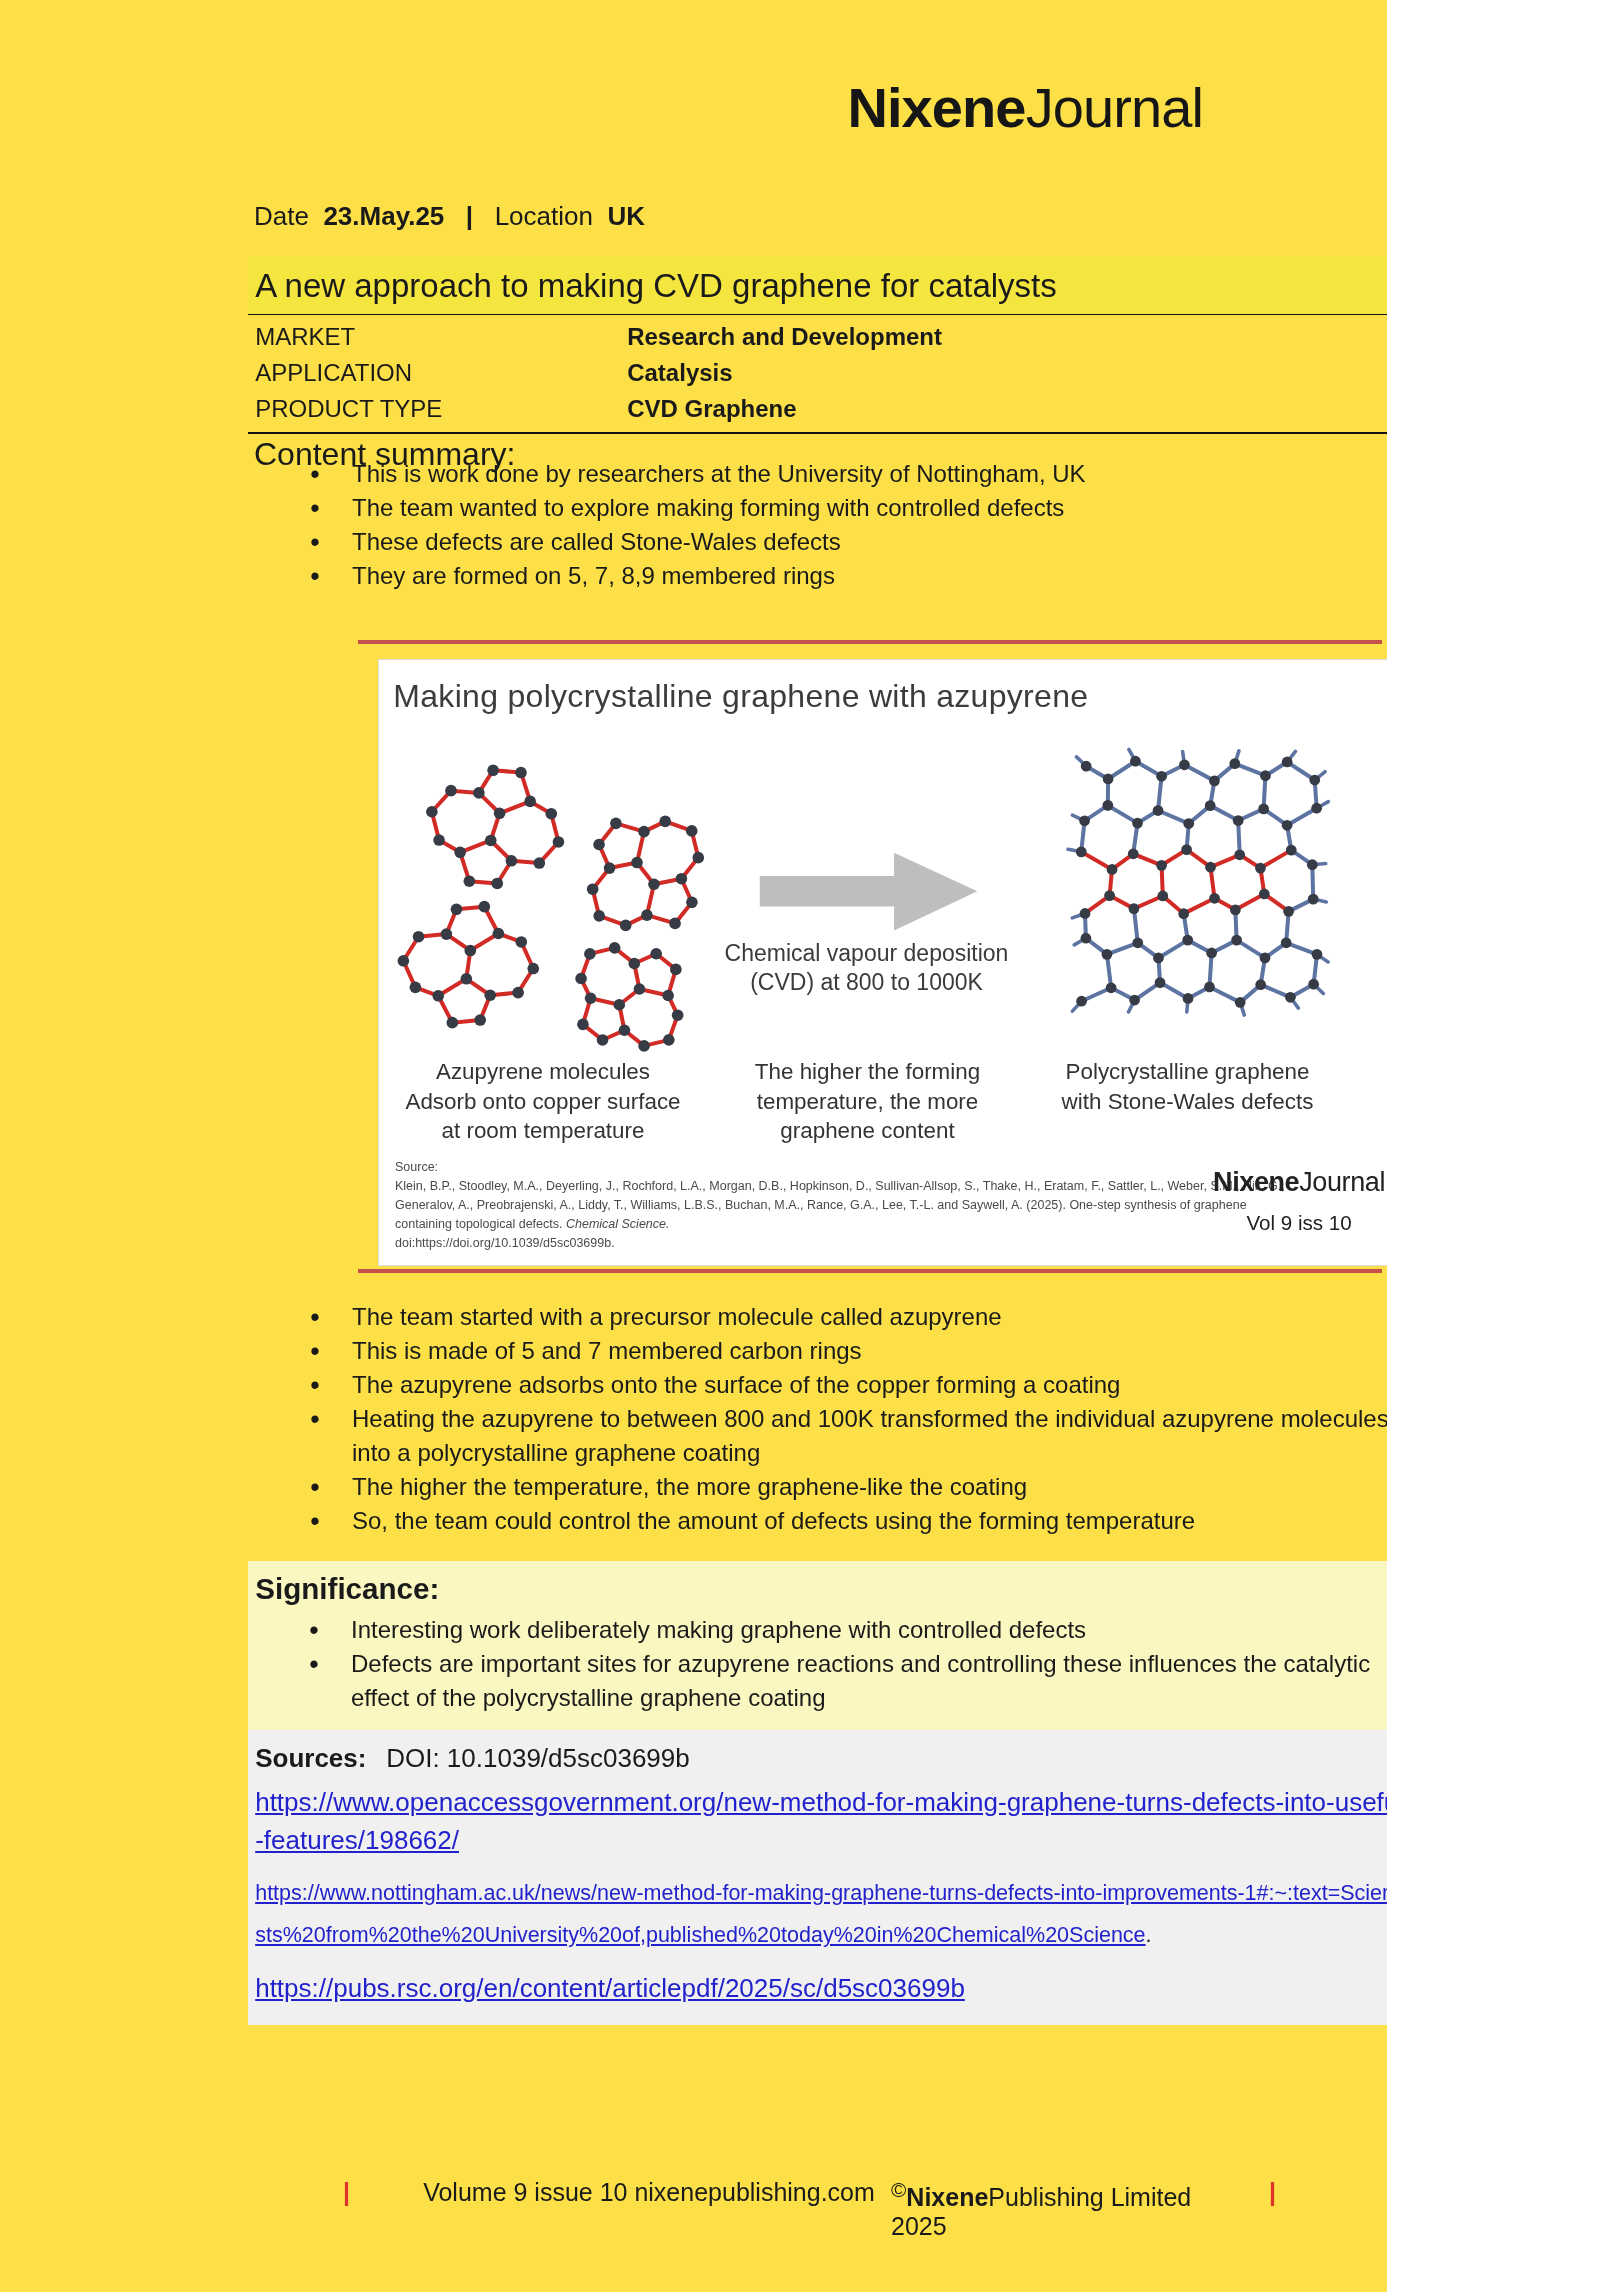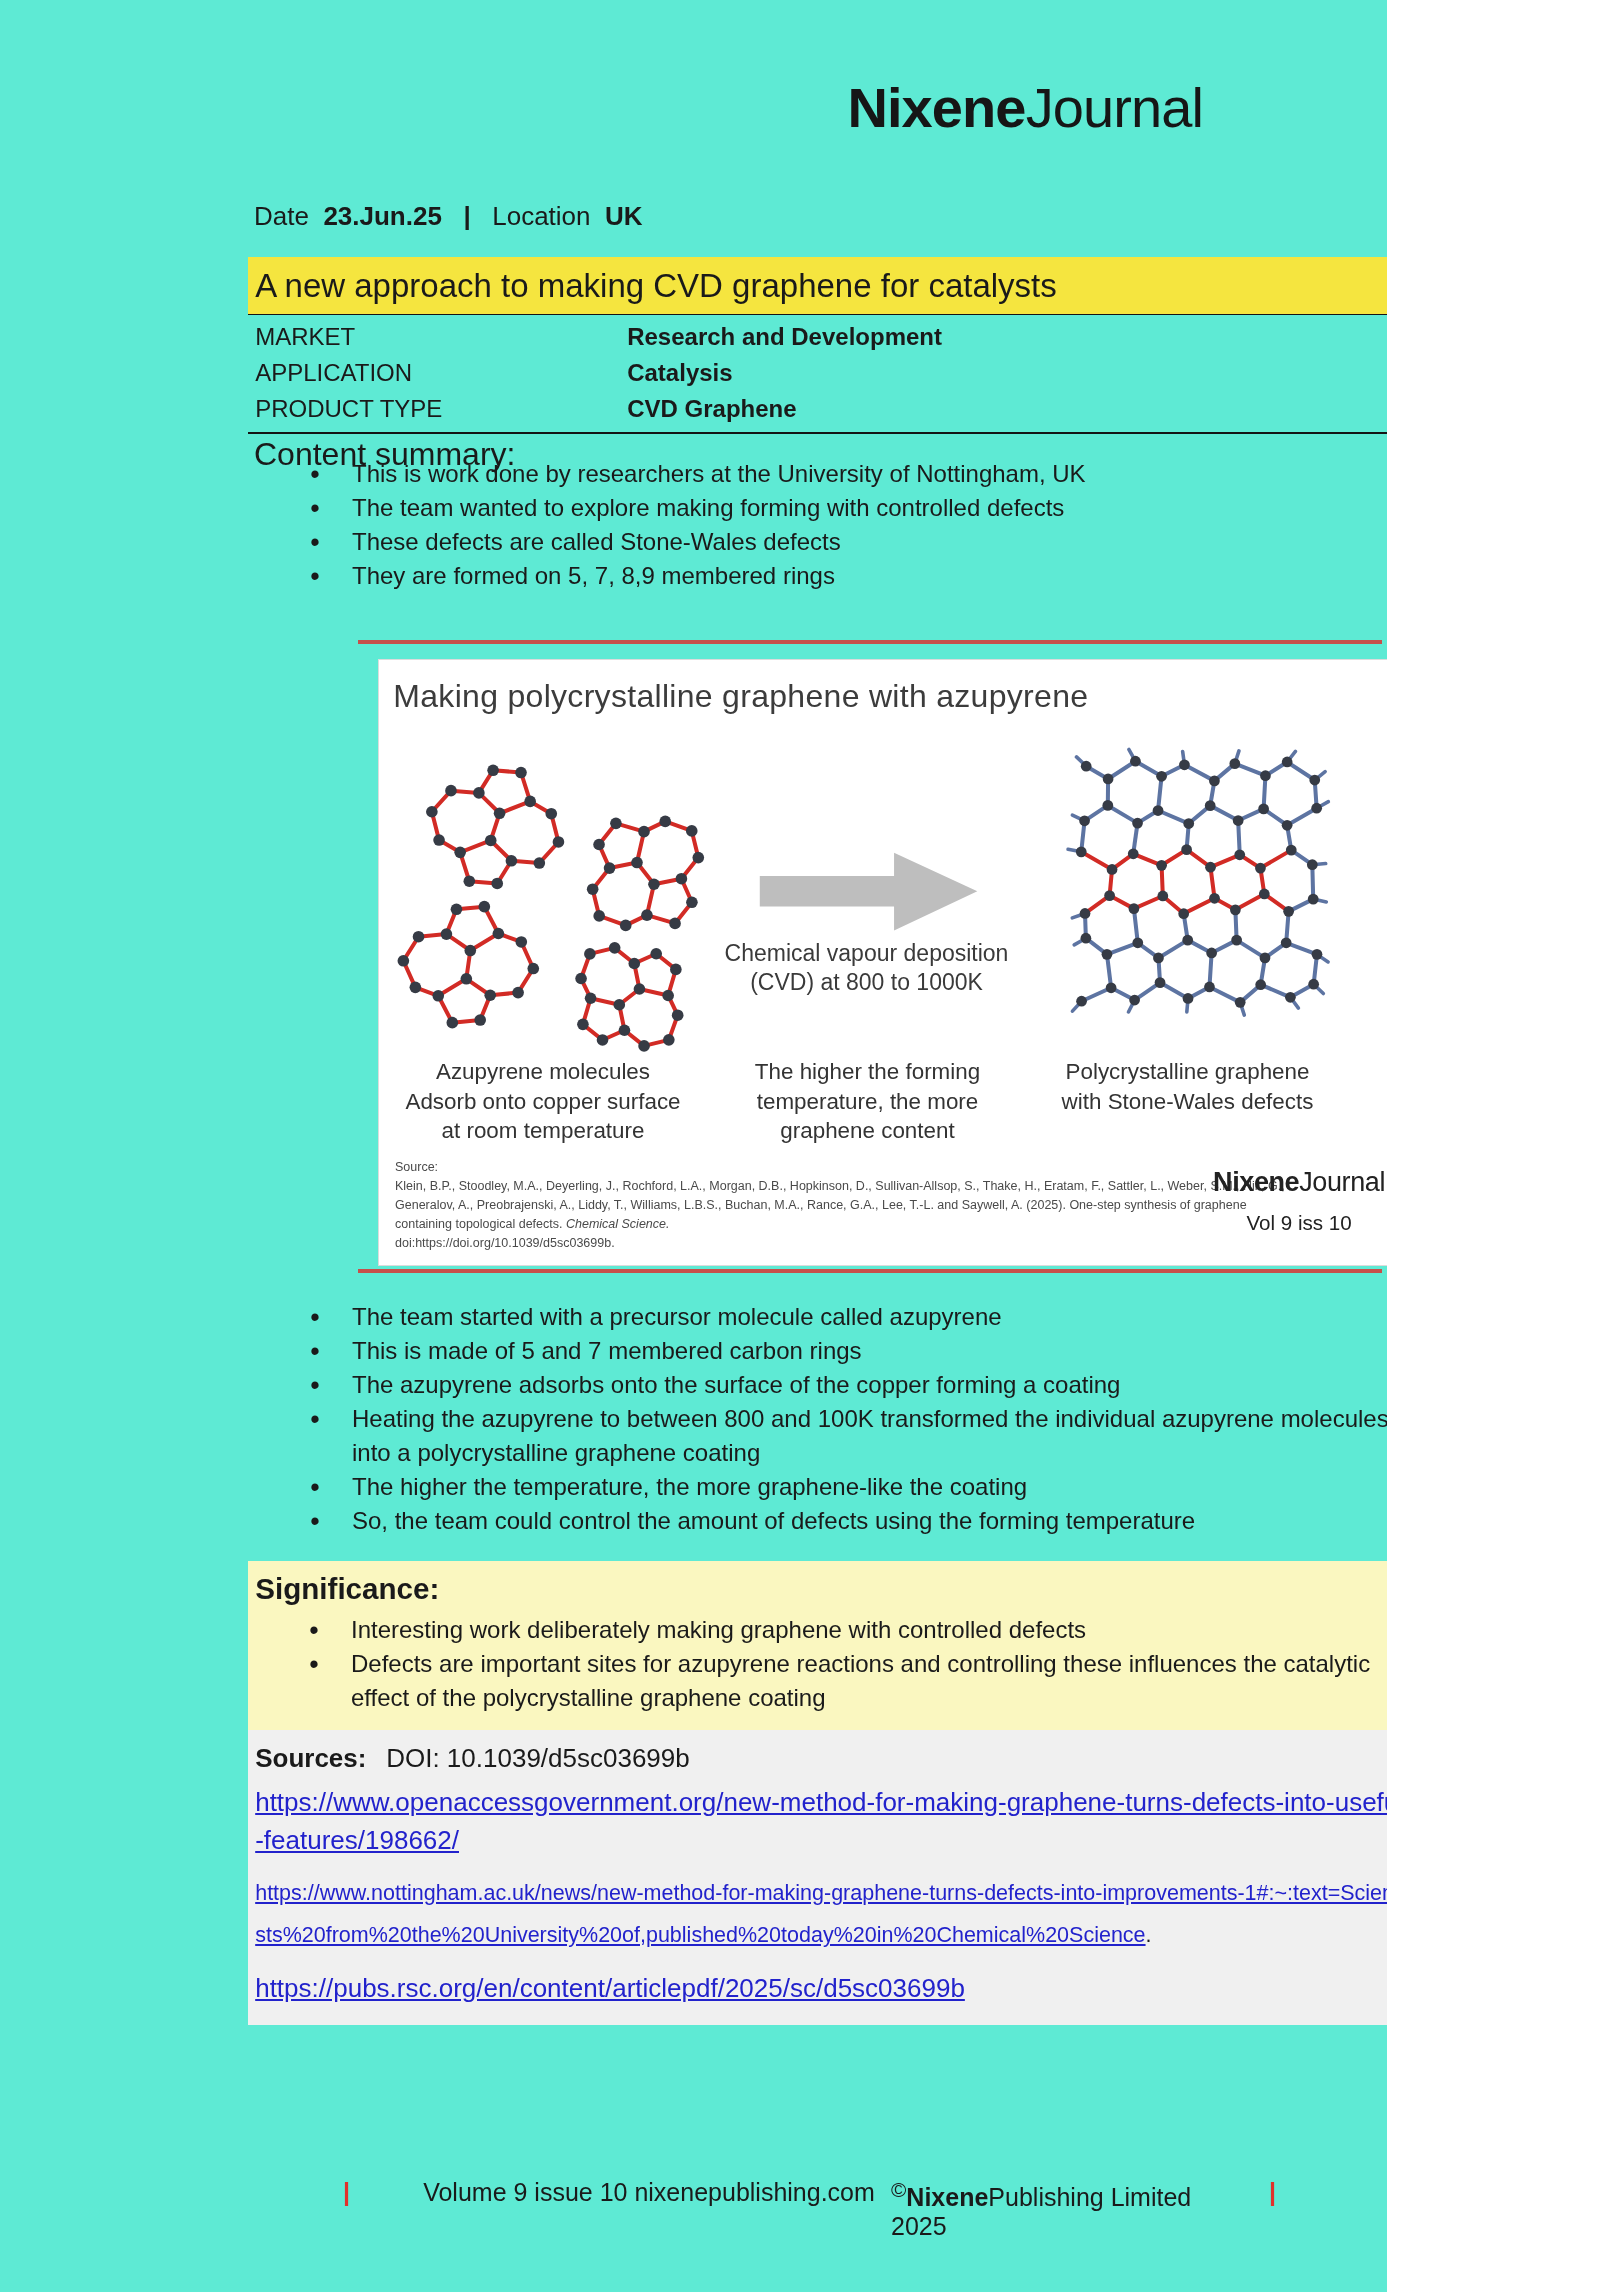--- a/index.html
+++ b/index.html
@@ -1,16 +1,16 @@
 <!DOCTYPE html>
 <html style="font-size:14.3px"><head>
 <meta charset="utf-8">
 <style>
   html,body{margin:0;padding:0;background:#ffffff;}
-  #page{position:relative;width:1387px;height:2293px;background:#5eead4;
+  #page{position:relative;width:1387px;height:2293px;background:#fde047;
         font-family:"Liberation Sans",sans-serif;color:#1a1a1a;overflow:hidden;}
 
   
   .logo{position:absolute;top:75px;right:184px;font-size:56px;letter-spacing:-0.9px;color:#161616;white-space:nowrap;}
   .logo .b{font-weight:700;}
   .logo .l{font-weight:400;}
 
   
   .dateline{position:absolute;left:254px;top:201px;font-size:26px;}
   .dateline .bold{font-weight:700;}
@@ -95,21 +95,21 @@
 <body>
 
 <div id="page" style="--accent-yellow: #F5E53F; --sig-yellow: #FAF7C0; --src-gray: #F0F0F0; --rule-red: #C6504B; --footer-red: #E0312B; --link-blue: #2222CC;">
 
   <div class="logo">
     <span class="b">Nixene</span><span class="l">Journal</span>
   </div>
 
   <div class="dateline">
     <span>Date</span>&nbsp;
-    <span class="bold">23.Jun.25</span>
+    <span class="bold">23.May.25</span>
     <span class="sep">|</span>
     <span>Location</span>&nbsp;
     <span class="bold">UK</span>
   </div>
 
   <div class="titlebar">
     <div class="t">A new approach to making CVD graphene for catalysts</div>
   </div>
 
   <div class="infotable">

